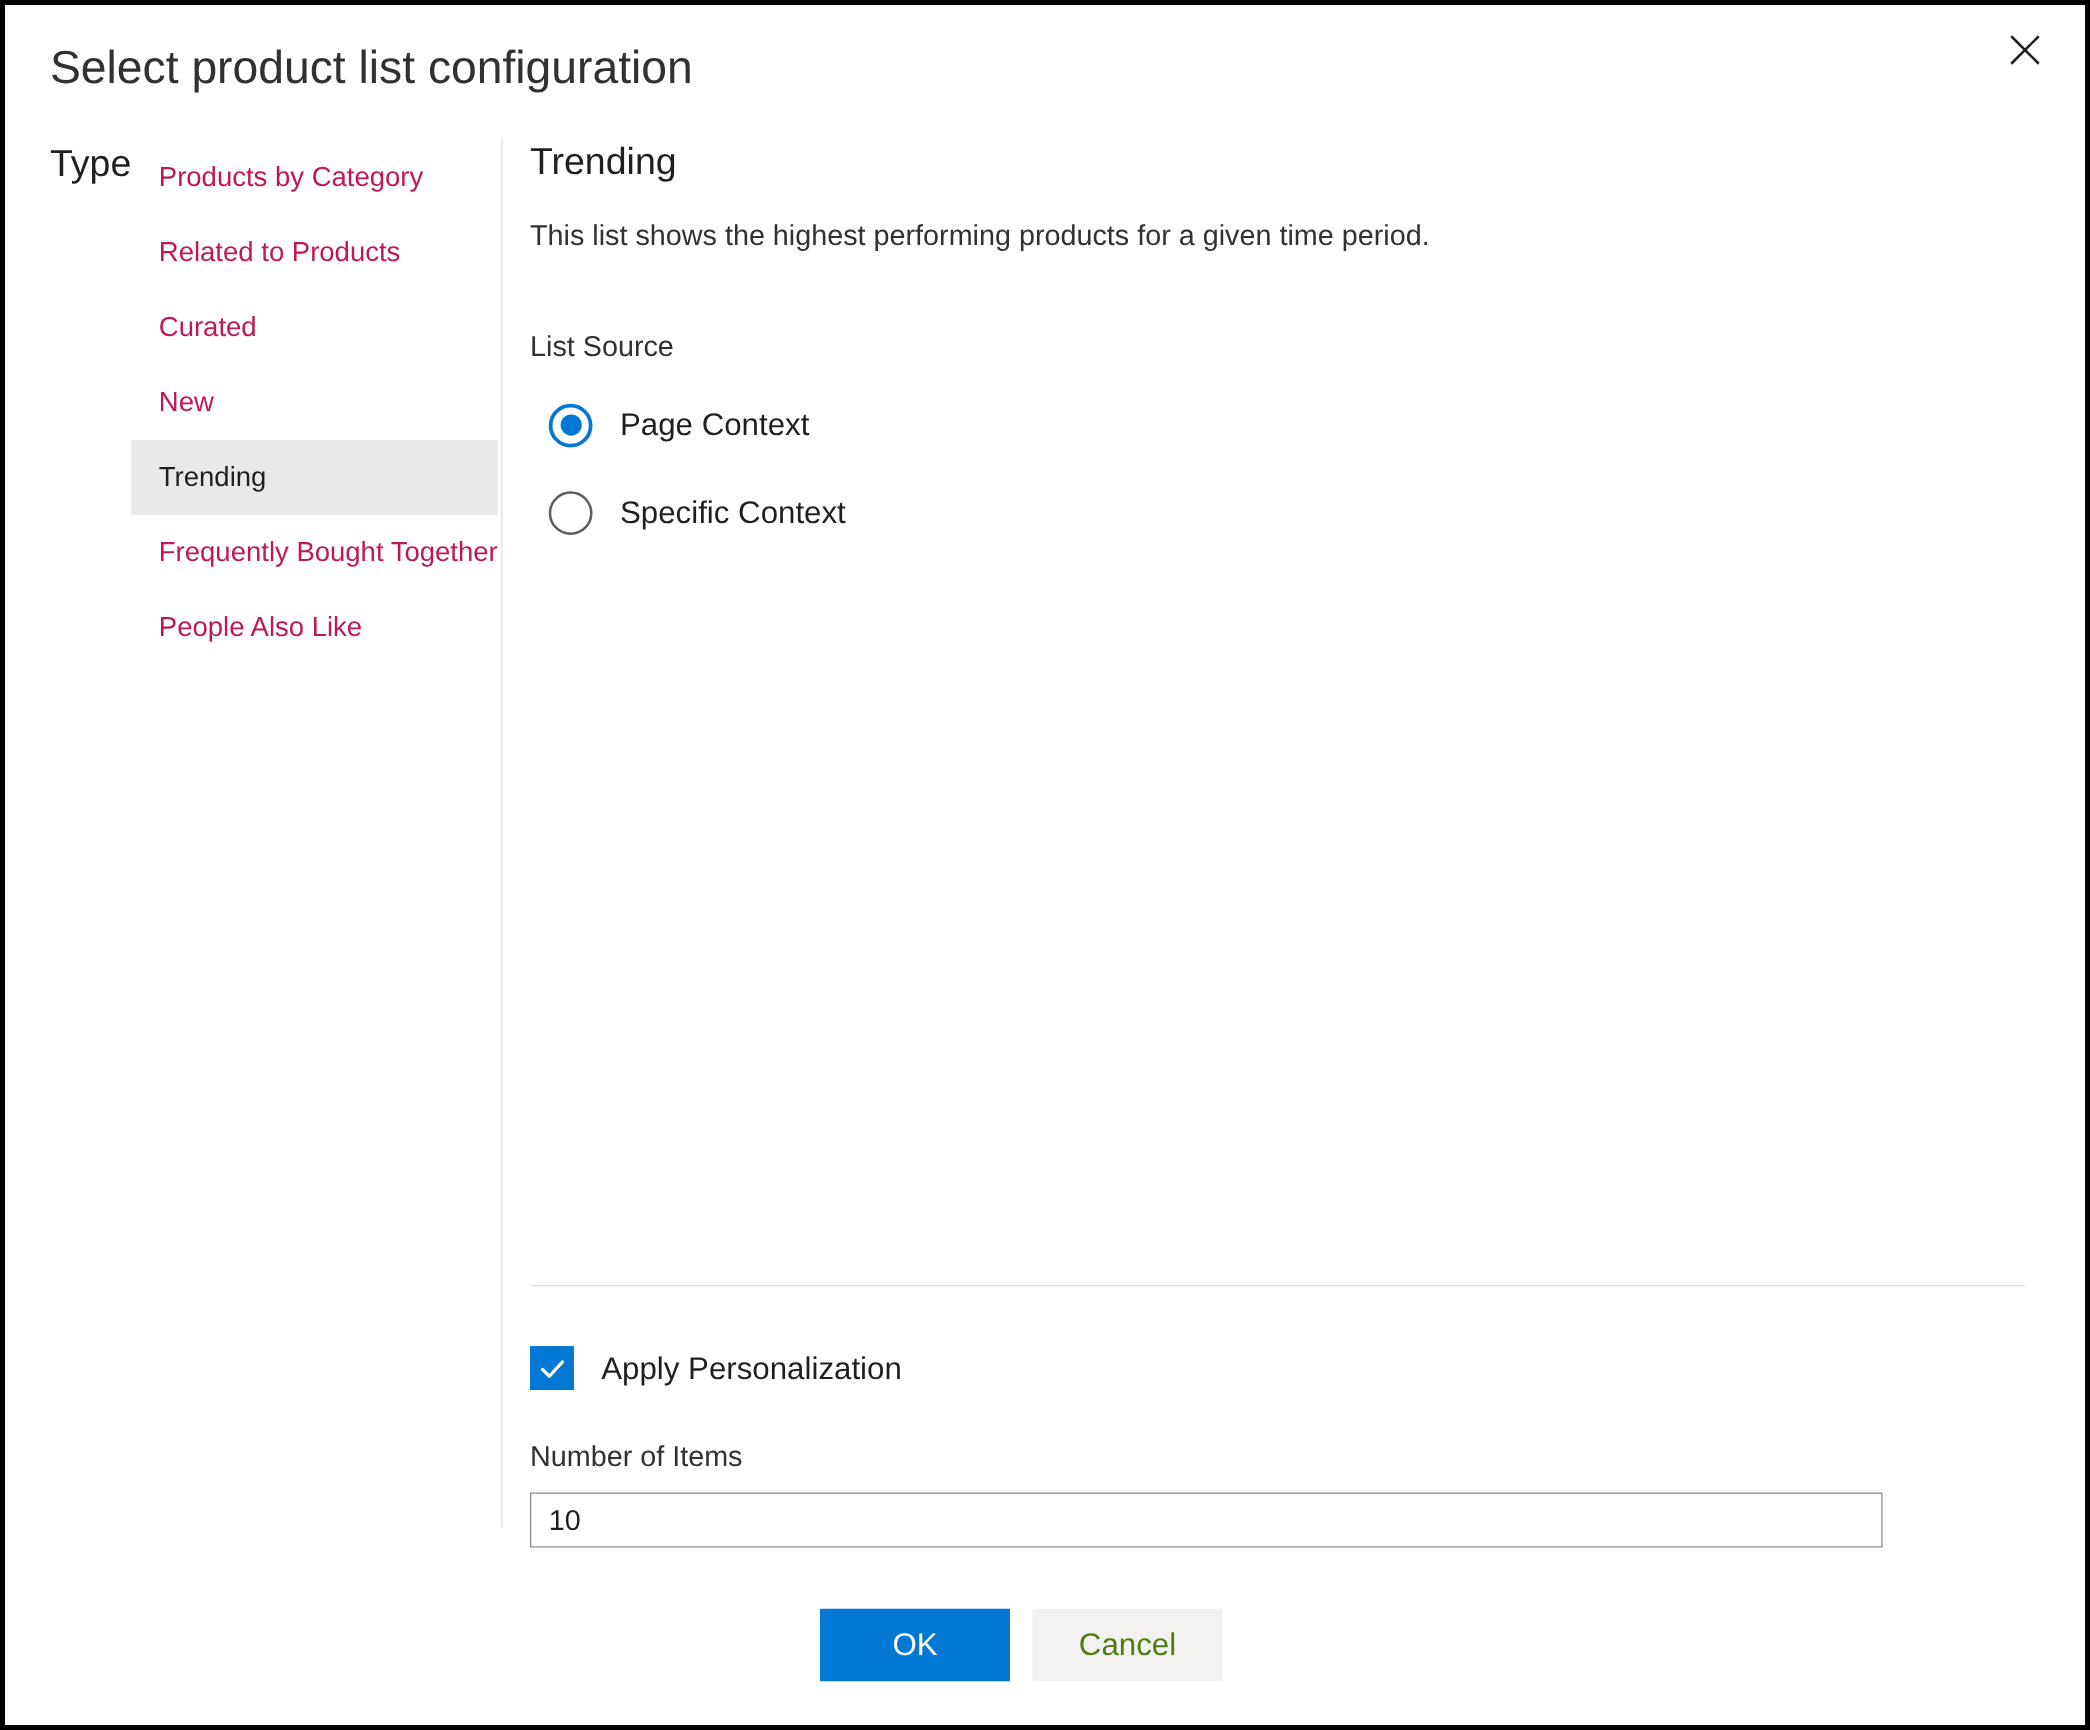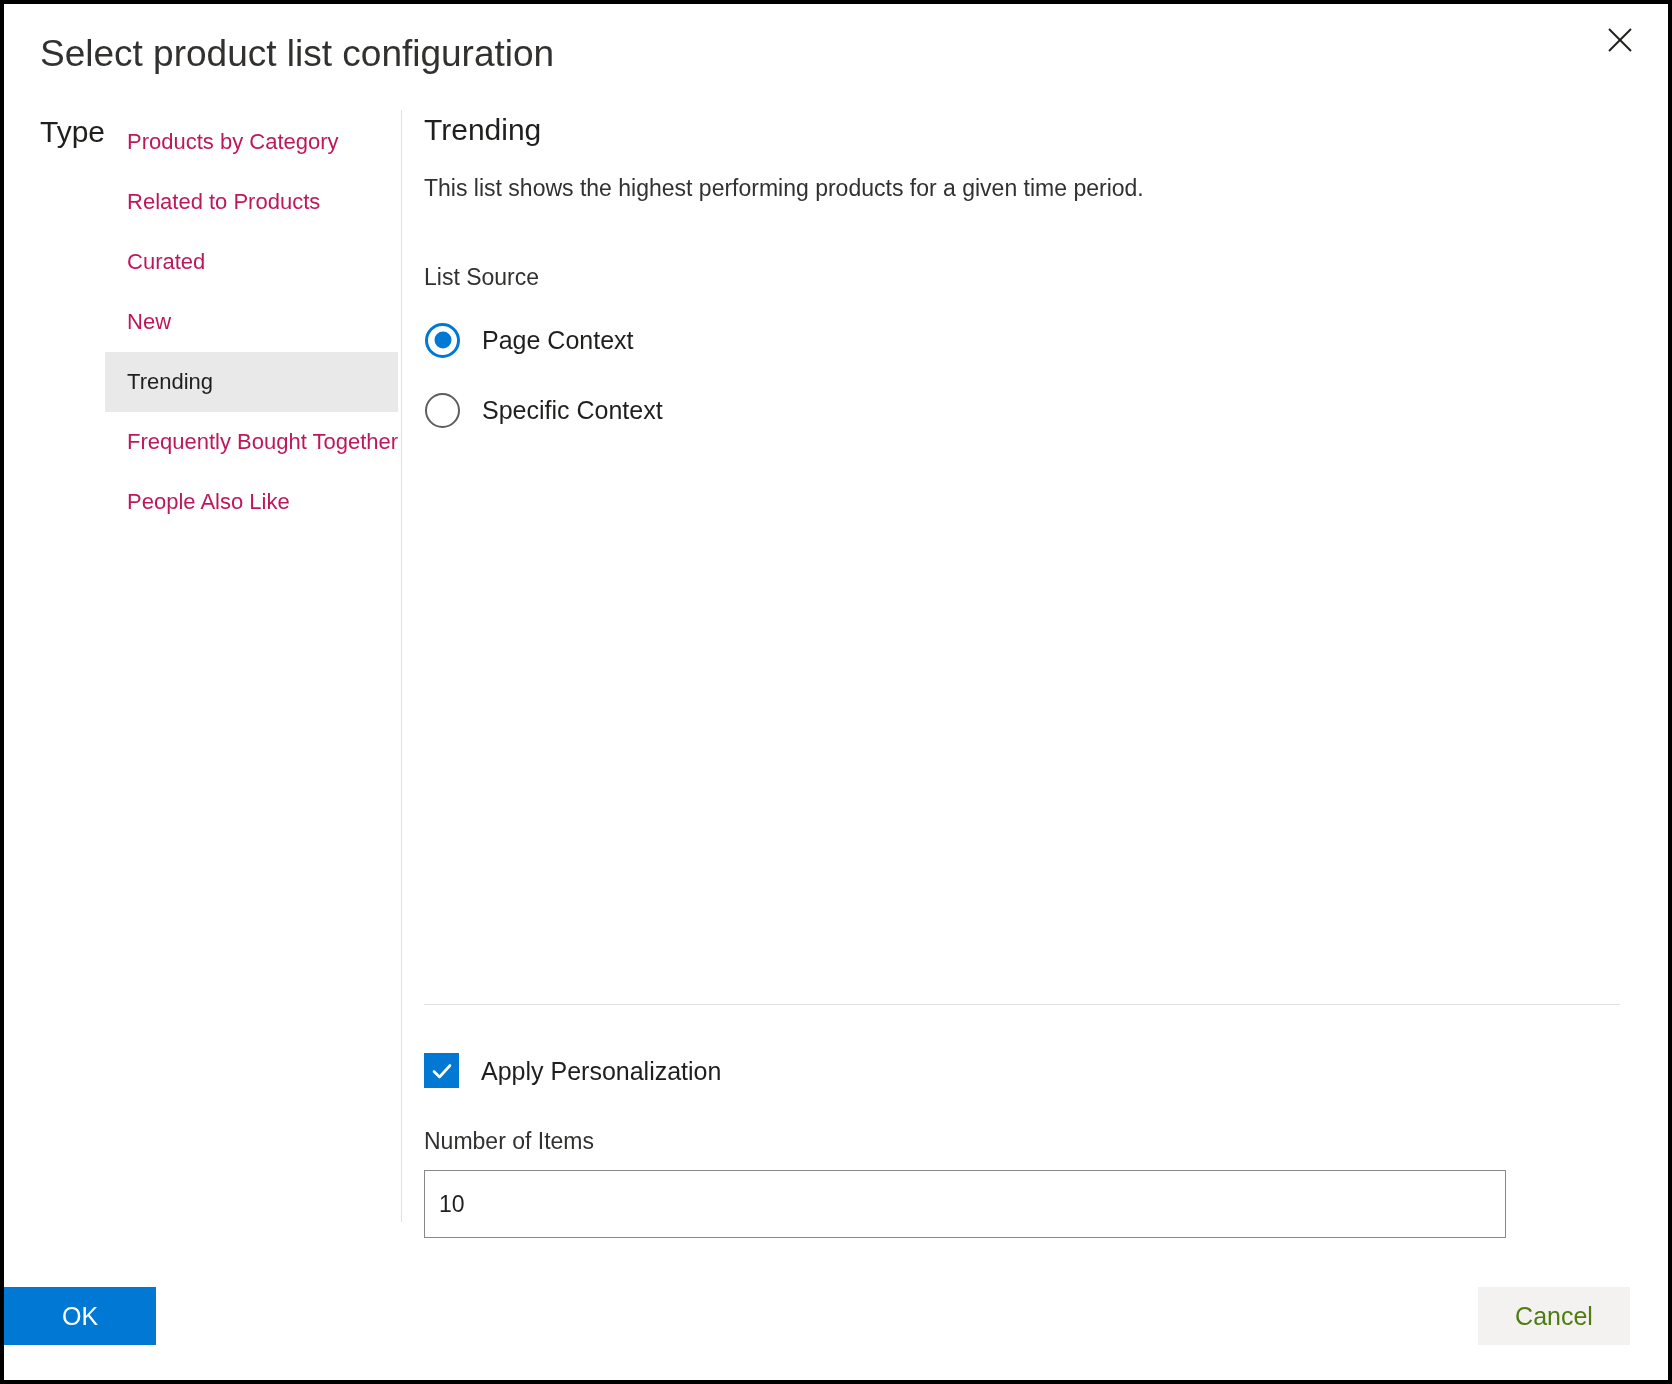--- a/index.html
+++ b/index.html
@@ -149,21 +149,21 @@
   }
 
   .field-label {
     font-size: 23px;
     color: #323130;
     line-height: 30px;
     margin: 0 0 22px 0;
   }
 
   
-  .radio-group { margin: 1px; }
+  .radio-group { margin: 15px; }
   .radio-row {
     display: flex;
     align-items: center;
     height: 52px;
     margin-bottom: 18px;
     cursor: pointer;
     user-select: none;
   }
   .radio-mark {
     flex: 0 0 auto;
@@ -236,37 +236,37 @@
   }
   .input-label {
     font-size: 23px;
     color: #323130;
     line-height: 30px;
     margin: 0 0 14px 0;
   }
   .text-input {
     display: block;
     width: 1082px;
-    height: 68px;
+    height: 44px;
     border: 1px solid #8a8886;
     background: #ffffff;
     font-family: "Liberation Sans", sans-serif;
     font-size: 23px;
     color: #201f1e;
     padding: 0 14px;
     outline: none;
   }
 
   
   .dialog-footer {
     flex: 0 0 auto;
     height: 128px;
     display: flex;
     align-items: center;
-    justify-content: space-between;
+    justify-content: center;
     padding-right: 38px;
     gap: 18px;
   }
   .btn {
     height: 58px;
     min-width: 152px;
     font-family: "Liberation Sans", sans-serif;
     font-size: 25px;
     border: none;
     cursor: pointer;

